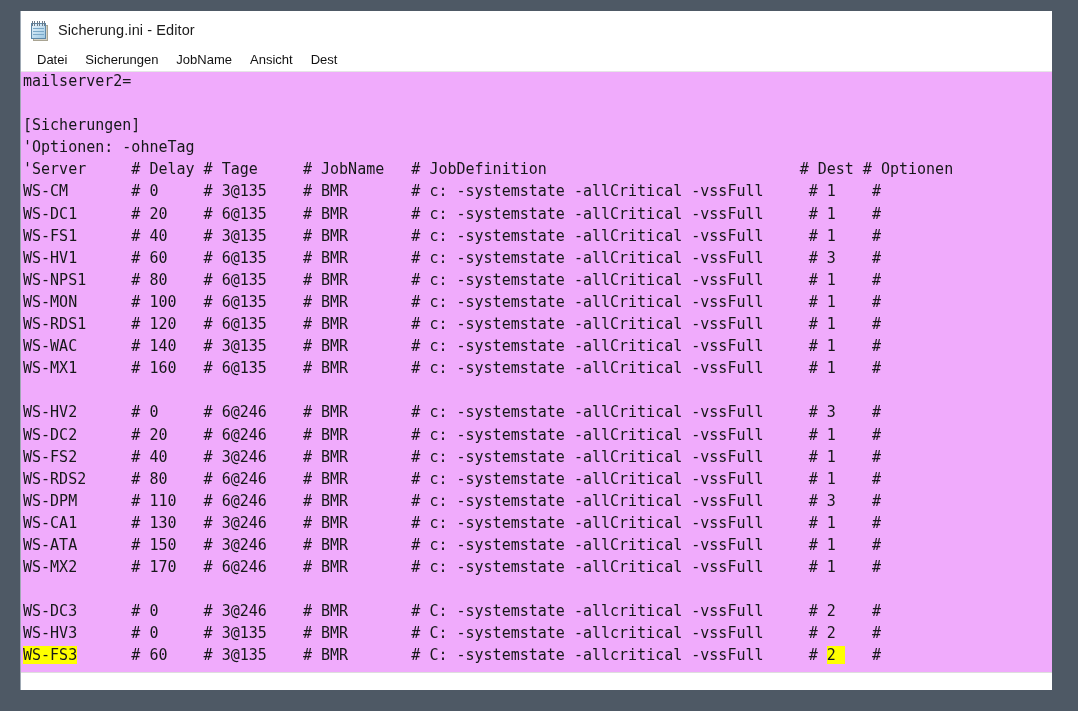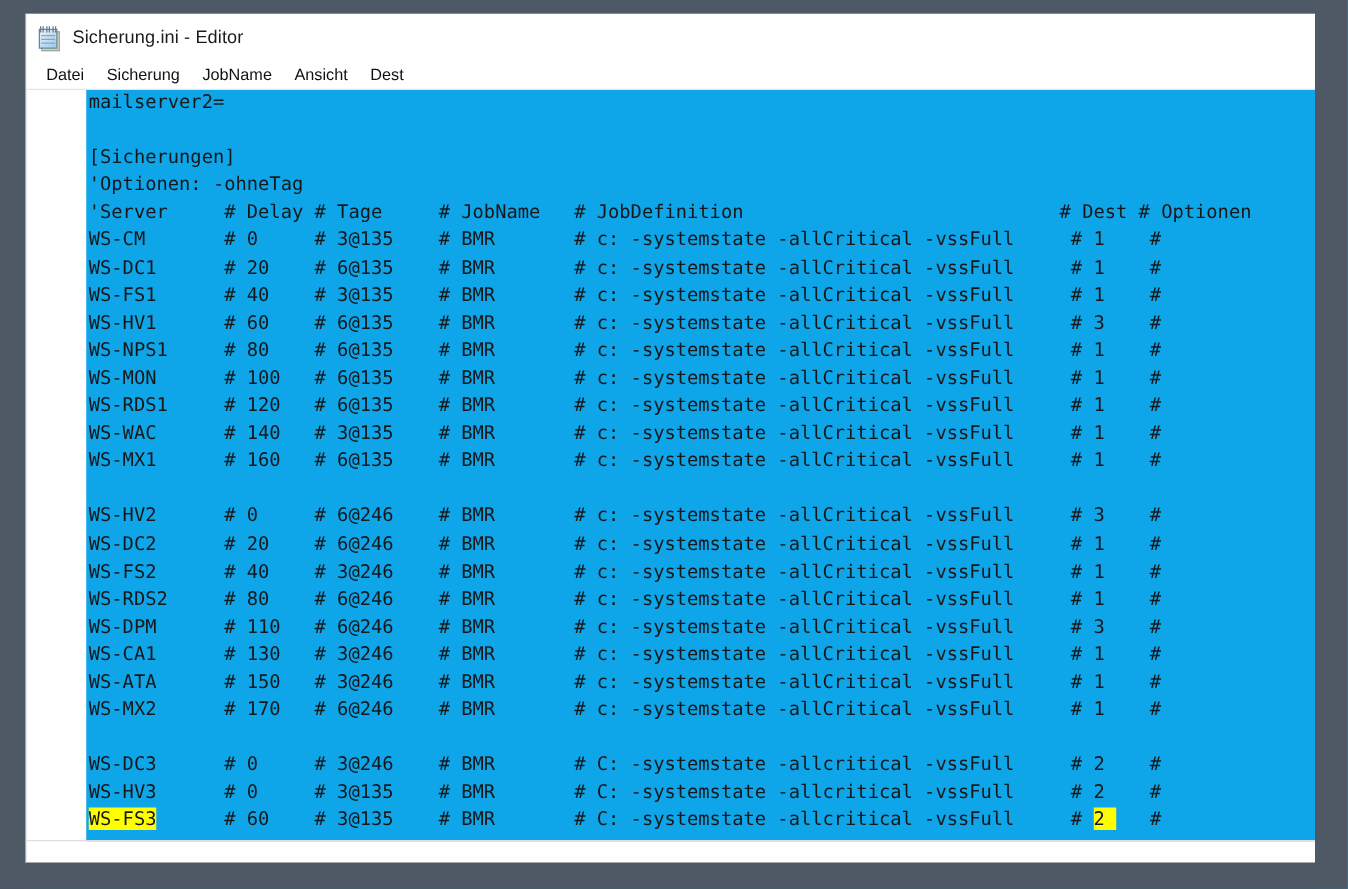--- a/index.html
+++ b/index.html
@@ -98,26 +98,25 @@
     font-size: 13px;
     color: #111111;
     padding: 1px 9px 2px 9px;
     white-space: nowrap;
     cursor: default;
   }
 
   
   .editor {
     position: relative;
-    background: #0ea5e9;
+    background: #f0abfc;
     height: 601px;
     overflow: hidden;
     padding-left: 2px;
     box-sizing: border-box;
-    margin-left: 48px;
   }
 
   .codeblock {
     font-family: "DejaVu Sans Mono", "Liberation Mono", monospace;
     font-size: 15px;
     line-height: 22.1px;
     color: #17181a;
     white-space: pre;
     margin: 0;
     padding: 0;
@@ -211,21 +210,21 @@
             <b></b>
             <b></b>
             <b></b>
           </span>
       </span>
       <span class="title-text">Sicherung.ini - Editor</span>
     </div>
 
     <div class="menubar">
       <div class="menu-item">Datei</div>
-      <div class="menu-item">Sicherung</div>
+      <div class="menu-item">Sicherungen</div>
       <div class="menu-item">JobName</div>
       <div class="menu-item">Ansicht</div>
       <div class="menu-item">Dest</div>
     </div>
 
     <div class="editor">
       <div class="codeblock" id="codeblock"><div class="line">mailserver2=</div><div class="line">&nbsp;</div><div class="line">[Sicherungen]</div><div class="line">'Optionen: -ohneTag</div><div class="line">'Server     # Delay # Tage     # JobName   # JobDefinition                            # Dest # Optionen</div><div class="line">WS-CM       # 0     # 3@135    # BMR       # c: -systemstate -allCritical -vssFull     # 1    #</div><div class="line">WS-DC1      # 20    # 6@135    # BMR       # c: -systemstate -allCritical -vssFull     # 1    #</div><div class="line">WS-FS1      # 40    # 3@135    # BMR       # c: -systemstate -allCritical -vssFull     # 1    #</div><div class="line">WS-HV1      # 60    # 6@135    # BMR       # c: -systemstate -allCritical -vssFull     # 3    #</div><div class="line">WS-NPS1     # 80    # 6@135    # BMR       # c: -systemstate -allCritical -vssFull     # 1    #</div><div class="line">WS-MON      # 100   # 6@135    # BMR       # c: -systemstate -allCritical -vssFull     # 1    #</div><div class="line">WS-RDS1     # 120   # 6@135    # BMR       # c: -systemstate -allCritical -vssFull     # 1    #</div><div class="line">WS-WAC      # 140   # 3@135    # BMR       # c: -systemstate -allCritical -vssFull     # 1    #</div><div class="line">WS-MX1      # 160   # 6@135    # BMR       # c: -systemstate -allCritical -vssFull     # 1    #</div><div class="line">&nbsp;</div><div class="line">WS-HV2      # 0     # 6@246    # BMR       # c: -systemstate -allCritical -vssFull     # 3    #</div><div class="line">WS-DC2      # 20    # 6@246    # BMR       # c: -systemstate -allCritical -vssFull     # 1    #</div><div class="line">WS-FS2      # 40    # 3@246    # BMR       # c: -systemstate -allCritical -vssFull     # 1    #</div><div class="line">WS-RDS2     # 80    # 6@246    # BMR       # c: -systemstate -allCritical -vssFull     # 1    #</div><div class="line">WS-DPM      # 110   # 6@246    # BMR       # c: -systemstate -allCritical -vssFull     # 3    #</div><div class="line">WS-CA1      # 130   # 3@246    # BMR       # c: -systemstate -allCritical -vssFull     # 1    #</div><div class="line">WS-ATA      # 150   # 3@246    # BMR       # c: -systemstate -allCritical -vssFull     # 1    #</div><div class="line">WS-MX2      # 170   # 6@246    # BMR       # c: -systemstate -allCritical -vssFull     # 1    #</div><div class="line">&nbsp;</div><div class="line">WS-DC3      # 0     # 3@246    # BMR       # C: -systemstate -allcritical -vssFull     # 2    #</div><div class="line">WS-HV3      # 0     # 3@135    # BMR       # C: -systemstate -allcritical -vssFull     # 2    #</div><div class="line"><span class="hl">WS-FS3</span>      # 60    # 3@135    # BMR       # C: -systemstate -allcritical -vssFull     # <span class="hl">2 </span>   #</div></div>
     </div>
 
     <div class="window-bottom-rule"></div>

